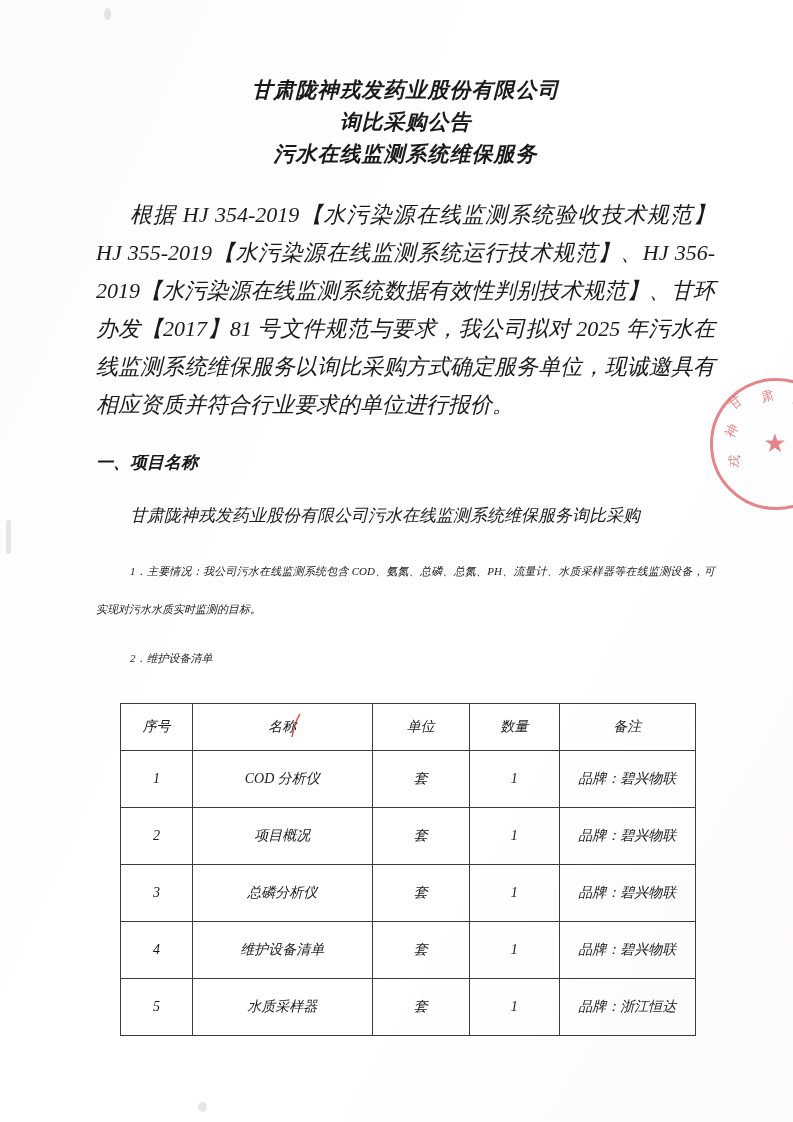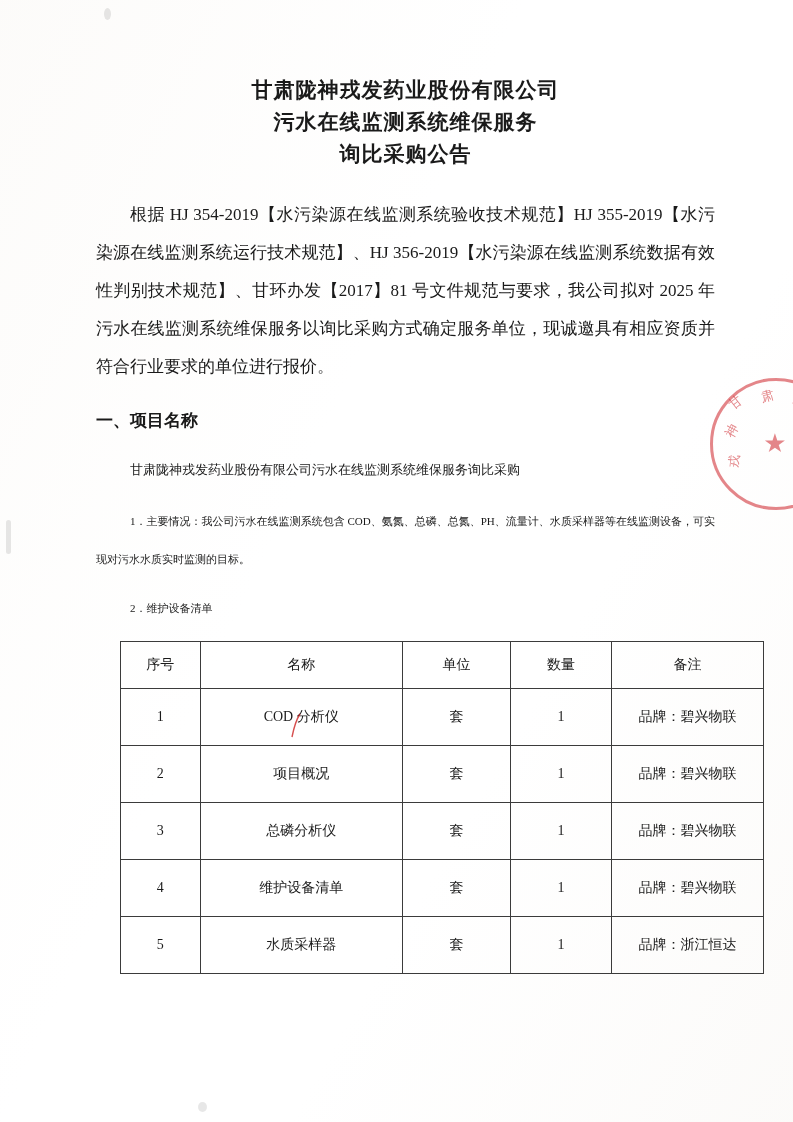--- a/index.html
+++ b/index.html
@@ -27,64 +27,65 @@
     background:
       linear-gradient(115deg, rgba(250,248,245,0.55) 0%, rgba(255,255,255,0) 40%),
       linear-gradient(300deg, rgba(248,246,243,0.5) 0%, rgba(255,255,255,0) 35%);
     pointer-events: none;
   }
   .content {
     position: absolute;
     left: 96px;
     right: 78px;
     top: 74px;
+    font-style: italic;
   }
   .title-block {
     text-align: center;
     font-weight: bold;
     font-size: 21px;
     line-height: 32px;
     letter-spacing: 1px;
   }
   .title-line {
     display: block;
   }
   .para {
     margin-top: 26px;
-    font-size: 17px;
+    font-size: 22px;
     line-height: 38px;
     text-align: justify;
     text-justify: inter-ideograph;
     text-indent: 34px;
   }
   .section-head {
     margin-top: 18px;
     font-size: 17px;
     font-weight: bold;
     line-height: 34px;
     text-indent: 0;
   }
   .sub-para {
-    font-size: 13px;
+    font-size: 17px;
     line-height: 38px;
     text-indent: 34px;
     text-align: justify;
     text-justify: inter-ideograph;
   }
   .list-item {
     font-size: 11px;
     line-height: 38px;
     text-indent: 34px;
     text-align: justify;
     text-justify: inter-ideograph;
   }
   table.equip {
-    margin: 14px 0 0 24px;
+    margin: 26px 0 0 24px;
     border-collapse: collapse;
-    width: 644px;
+    width: 576px;
     font-size: 14px;
   }
   table.equip th, table.equip td {
     border: 1px solid #3b3b3b;
     text-align: center;
     vertical-align: middle;
     height: 56px;
     font-weight: normal;
     padding: 0 4px;
   }
@@ -157,22 +158,22 @@
   <div class="paper-tint"></div>
 
   <div class="edge-mark edge-top"></div>
   <div class="edge-mark edge-bottom"></div>
   <div class="edge-mark edge-left"></div>
 
   <div class="content">
 
     <div class="title-block">
       <span class="title-line">甘肃陇神戎发药业股份有限公司</span>
+      <span class="title-line">询比采购公告</span>
       <span class="title-line">污水在线监测系统维保服务</span>
-      <span class="title-line">询比采购公告</span>
     </div>
 
     <p class="para">根据 HJ 354-2019【水污染源在线监测系统验收技术规范】HJ 355-2019【水污染源在线监测系统运行技术规范】、HJ 356-2019【水污染源在线监测系统数据有效性判别技术规范】、甘环办发【2017】81 号文件规范与要求，我公司拟对 2025 年污水在线监测系统维保服务以询比采购方式确定服务单位，现诚邀具有相应资质并符合行业要求的单位进行报价。</p>
 
     <div class="section-head">一、项目名称</div>
     <p class="sub-para">甘肃陇神戎发药业股份有限公司污水在线监测系统维保服务询比采购</p>
 
     <p class="list-item">1．主要情况：我公司污水在线监测系统包含 COD、氨氮、总磷、总氮、PH、流量计、水质采样器等在线监测设备，可实现对污水水质实时监测的目标。</p>
     <p class="list-item">2．维护设备清单</p>
 

